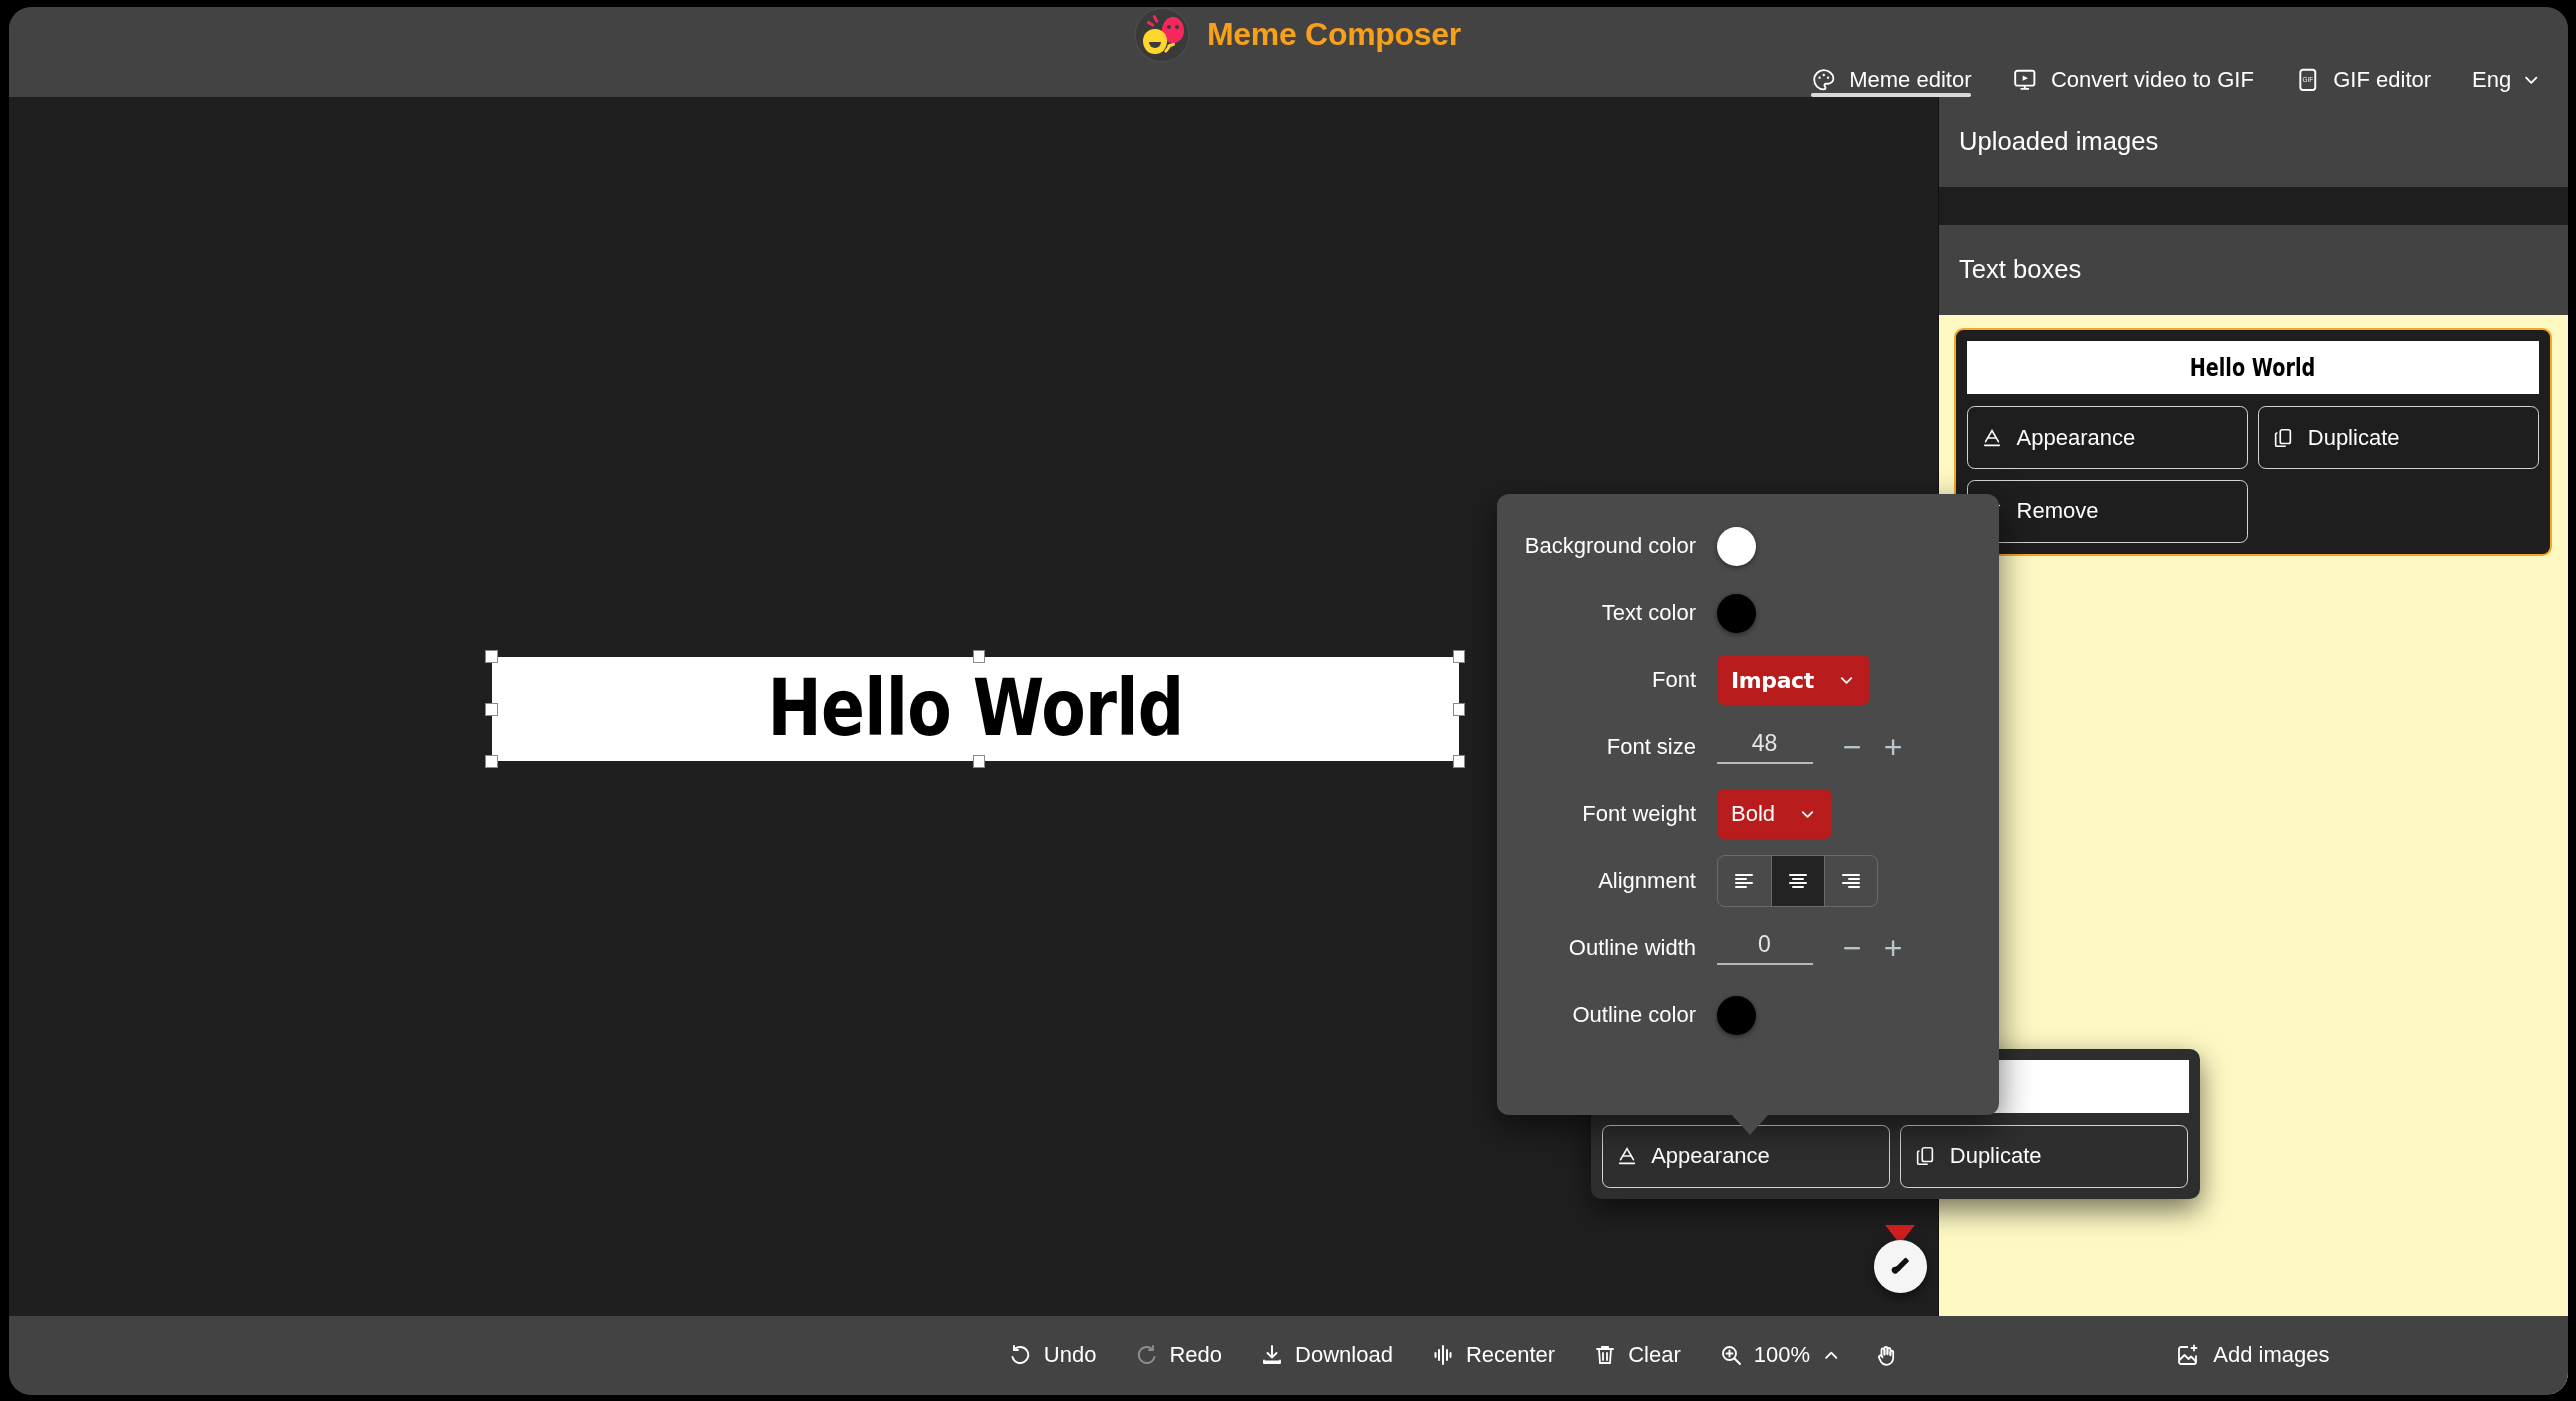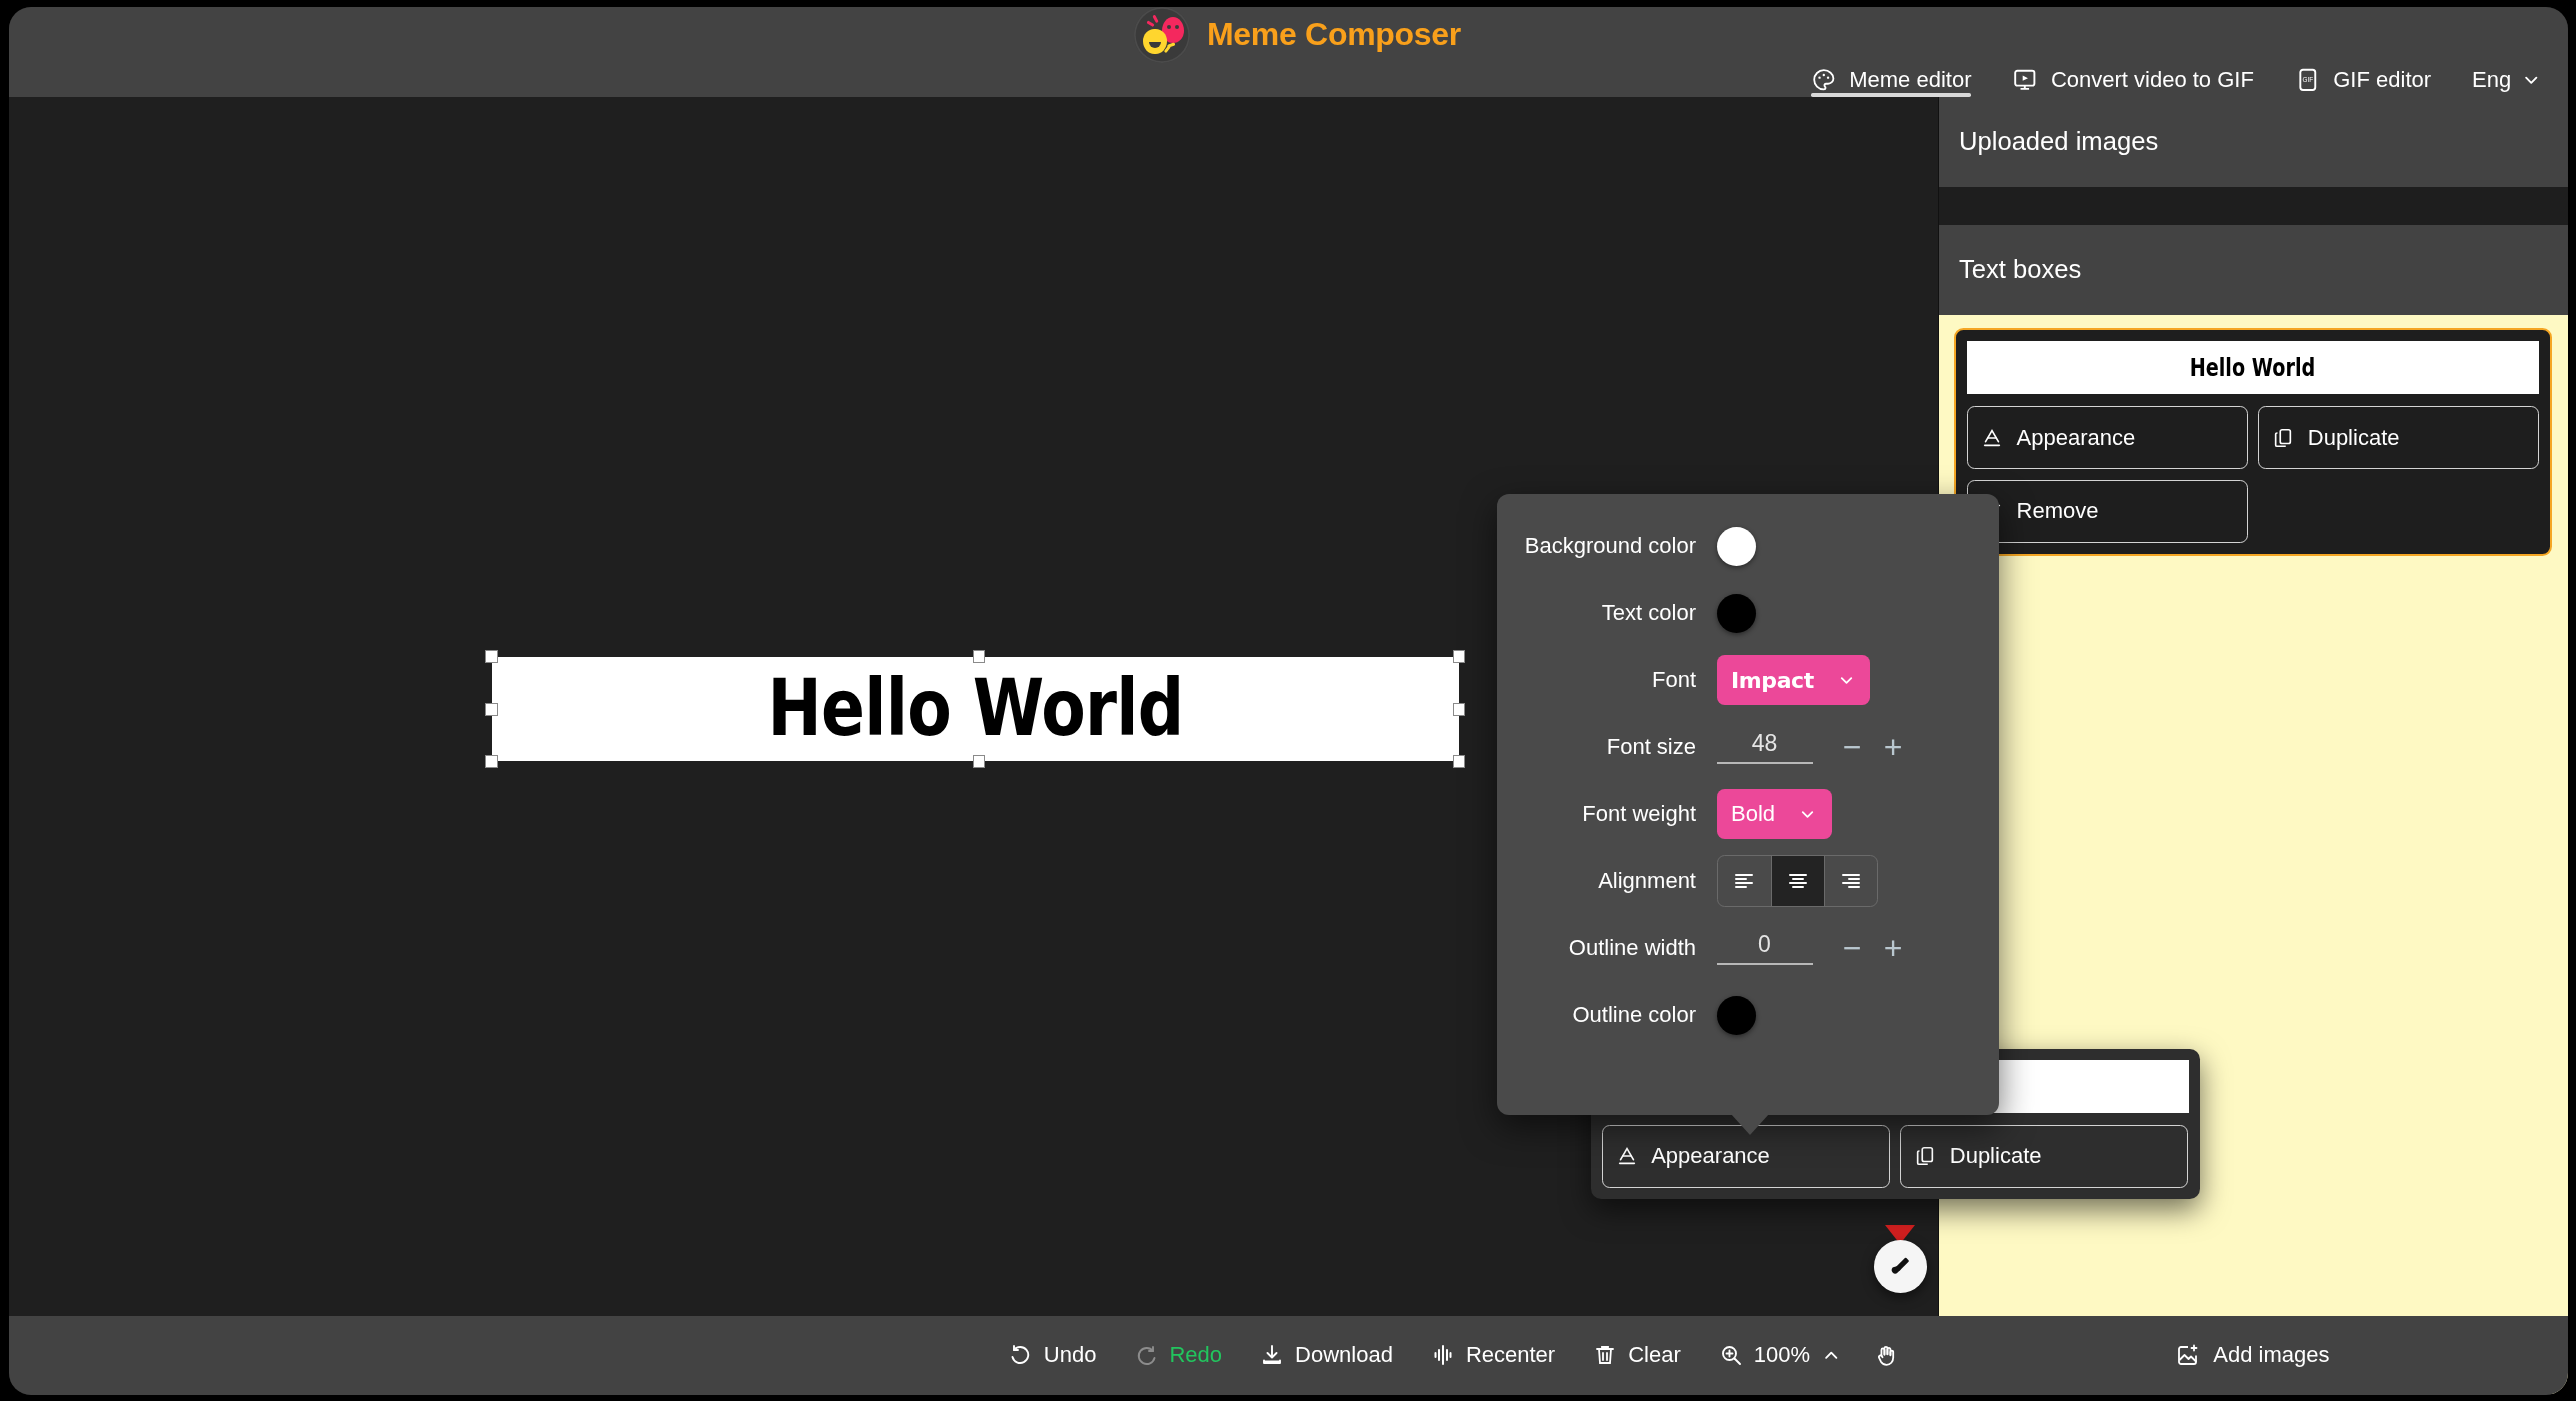--- a/index.html
+++ b/index.html
@@ -139,21 +139,21 @@
     width: 1929px; height: 79px;
     background: #434343;
     display: flex; align-items: center; justify-content: flex-end;
     gap: 0px; padding-right: 24px;
   }
   .tool-btn {
     display: flex; align-items: center; gap: 11px;
     color: #ffffff; font-size: 22px;
     padding: 8.5px 19px; cursor: pointer; white-space: nowrap;
   }
-  .tool-btn.disabled { color: #22c55e; align-items: flex-end; }
+  .tool-btn.disabled { color: #ffffff; }
   .tool-btn.icon-only { padding: 8.5px 13.7px; }
 
   
   .sidebar {
     position: absolute; left: 1929px; top: 90px;
     width: 630px; height: 1297px;
     background: #fef9c3;
     border-left: 0.9px solid #111;
   }
   .panel-head {
@@ -254,21 +254,21 @@
     width: 201px; text-align: right;
     color: #ffffff; font-size: 22px;
     padding-right: 20.5px; white-space: nowrap;
   }
   .po-control { flex: 1; display: flex; align-items: center; }
   .swatch {
     width: 39px; height: 39px; border-radius: 50%;
     cursor: pointer; box-shadow: 0 1.7px 5.1px rgba(0,0,0,0.45);
   }
   .dd {
-    background: #ec4899; border-radius: 7.7px;
+    background: #b91c1c; border-radius: 7.7px;
     height: 50px; padding: 0 14.5px;
     display: inline-flex; align-items: center; gap: 23px;
     color: #ffffff; font-size: 22px; cursor: pointer;
   }
   .dd.impact {
     font-family: "Liberation Sans Narrow", "DejaVu Sans", sans-serif;
     font-weight: 900; letter-spacing: -0.4px;
   }
   .num-field {
     width: 96px; text-align: center;

